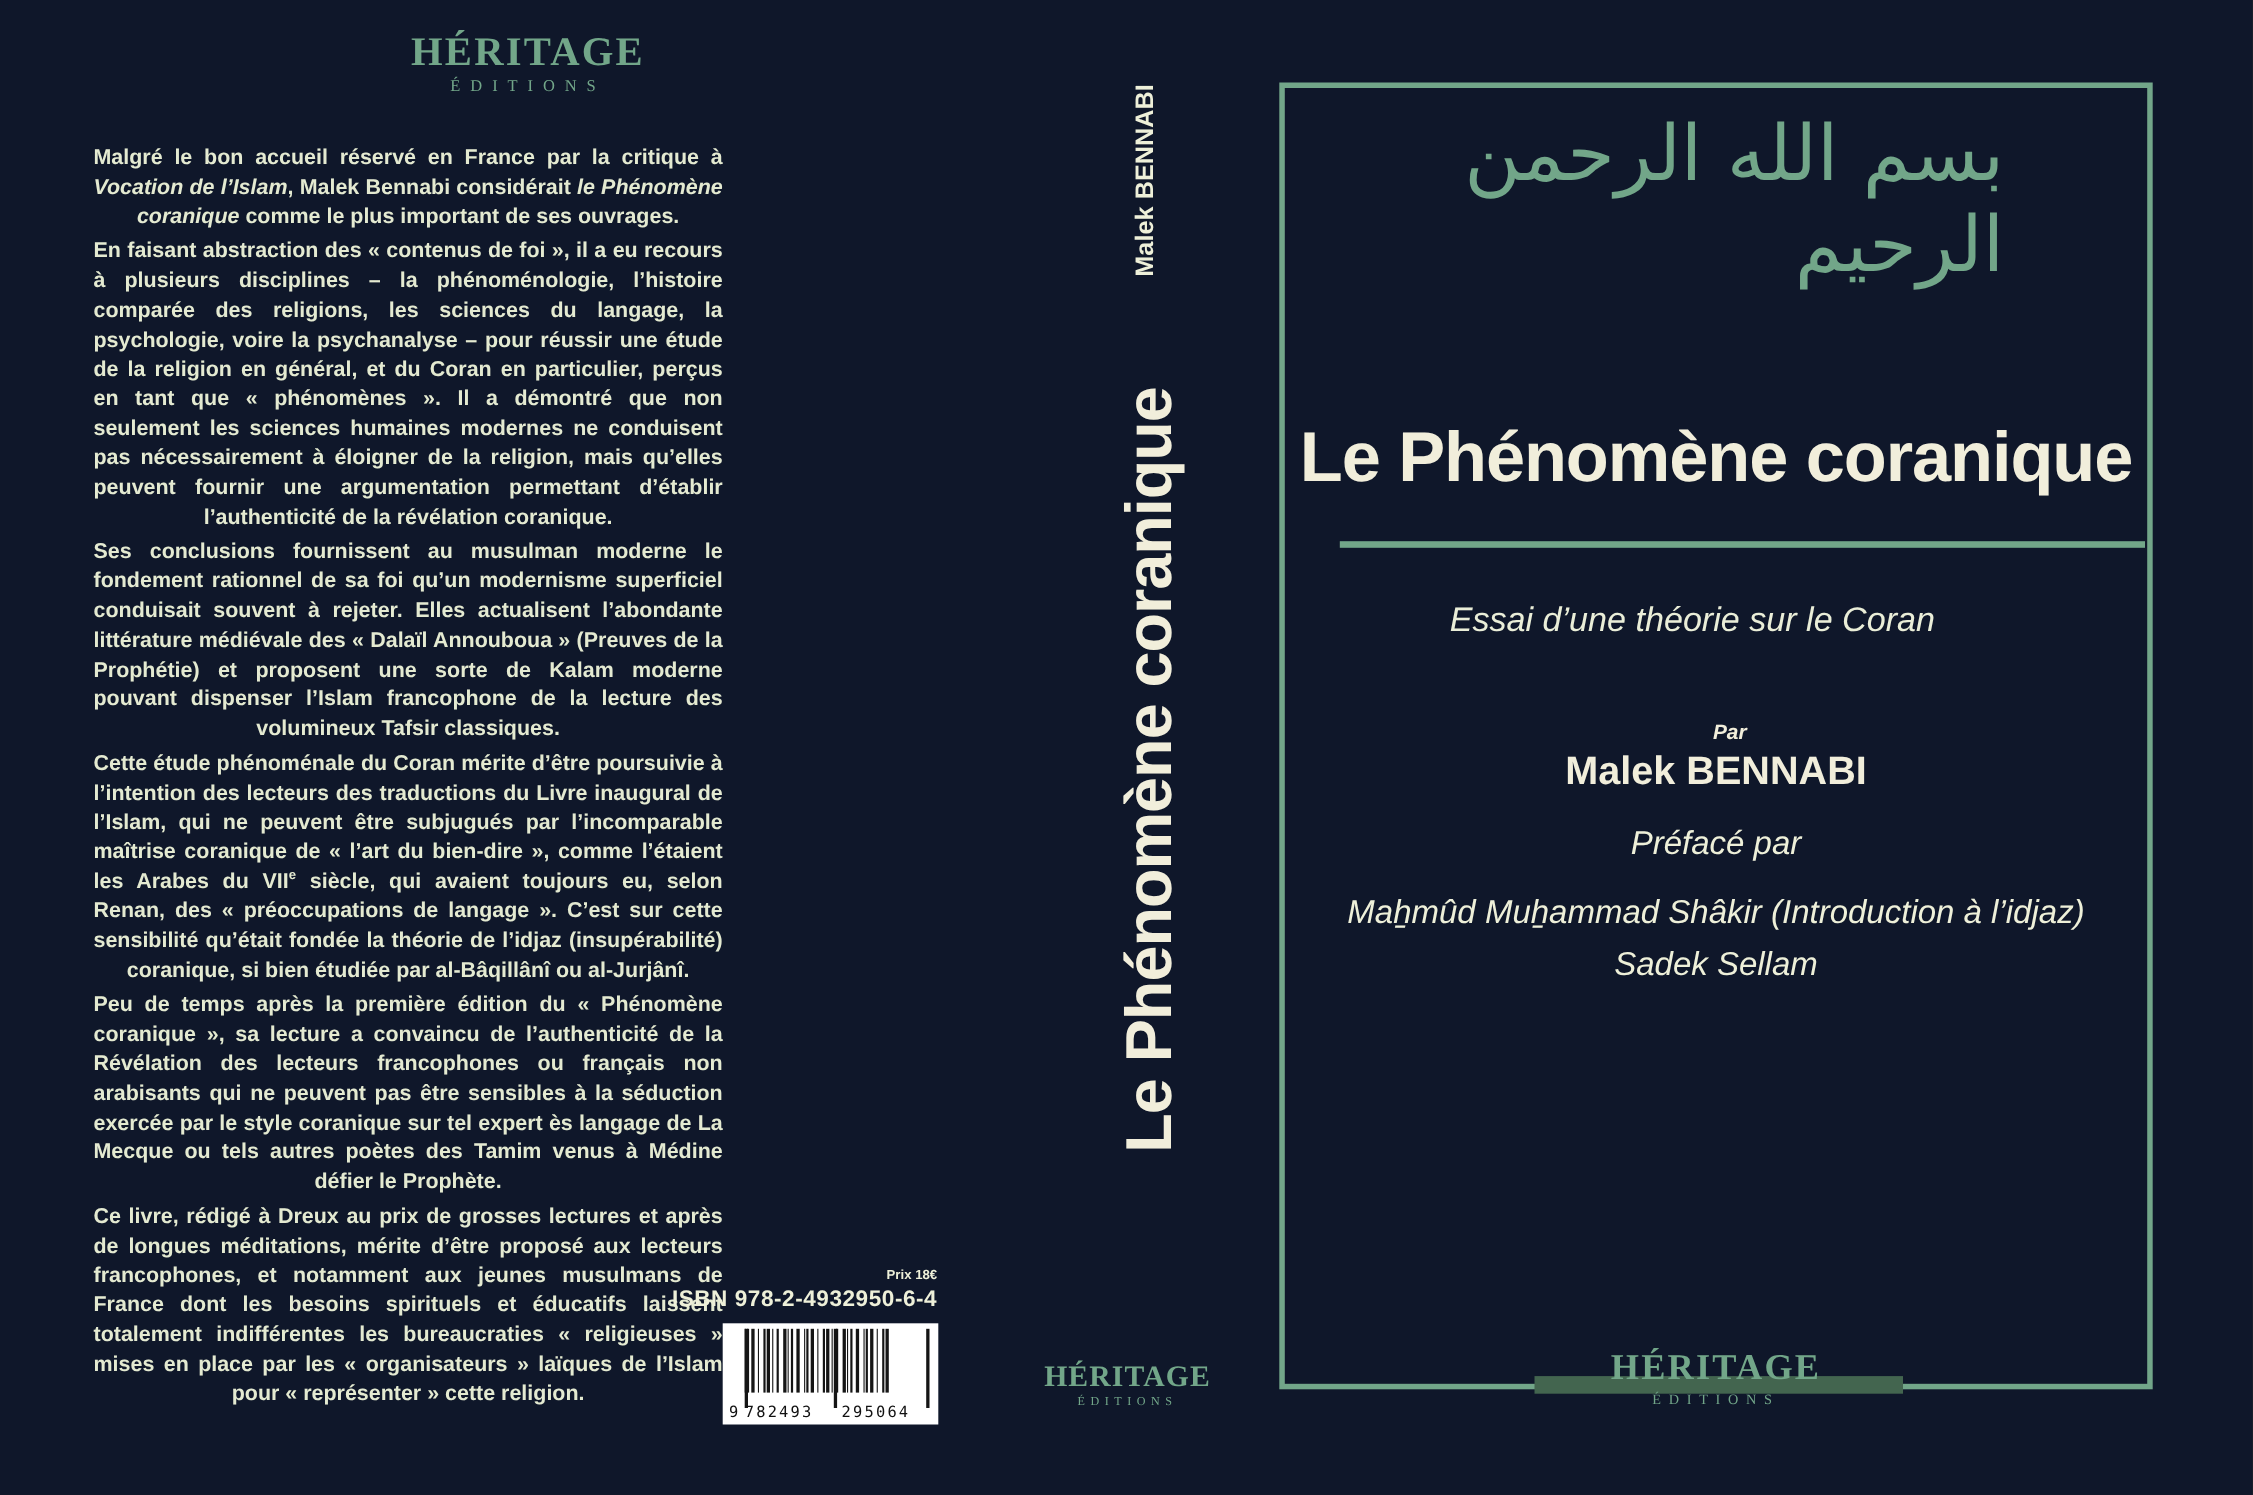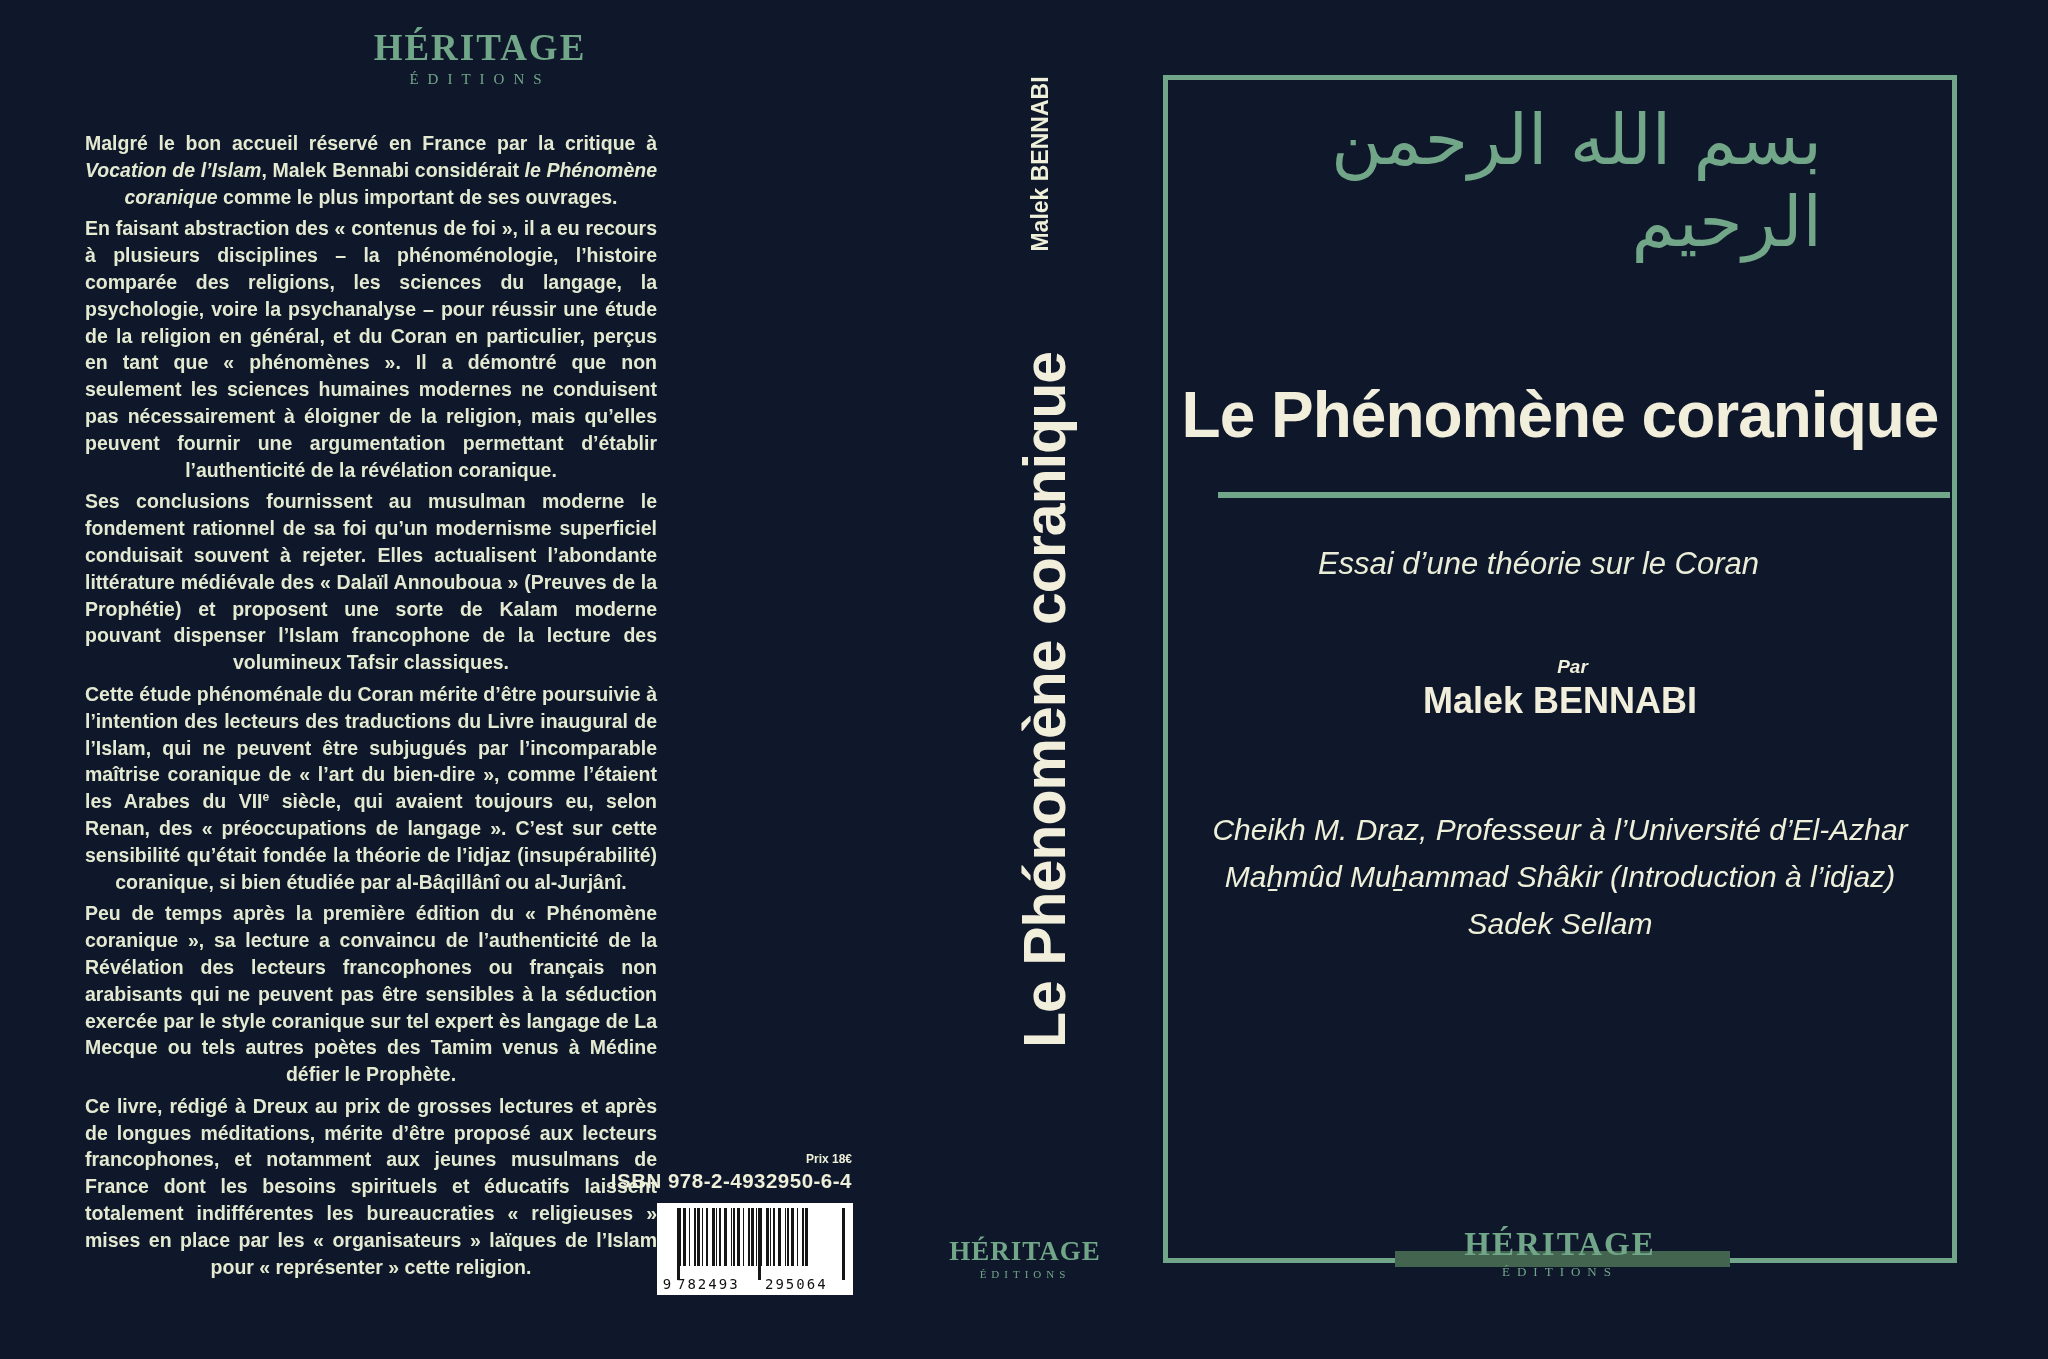--- a/index.html
+++ b/index.html
@@ -215,22 +215,22 @@
 
   <div class="front-title">Le Phénomène coranique</div>
   <div class="title-rule"></div>
   <div class="front-subtitle">Essai d’une théorie sur le Coran</div>
 
   <div class="byline">
     <span class="par">Par</span>
     <span class="author">Malek BENNABI</span>
   </div>
 
+  <div class="preface-label">Préfacé par</div>
   <div class="preface-names" id="preface-names">
-      <div>Cheikh M. Draz, Professeur à l’Université d’El-Azhar</div>
       <div>Maẖmûd Muẖammad Shâkir (Introduction à l’idjaz)</div>
       <div>Sadek Sellam</div>
     </div>
 
   <div class="logo logo-front">
     <span class="name">HÉRITAGE</span>
     <span class="subname">ÉDITIONS</span>
   </div>
 
 </div>

